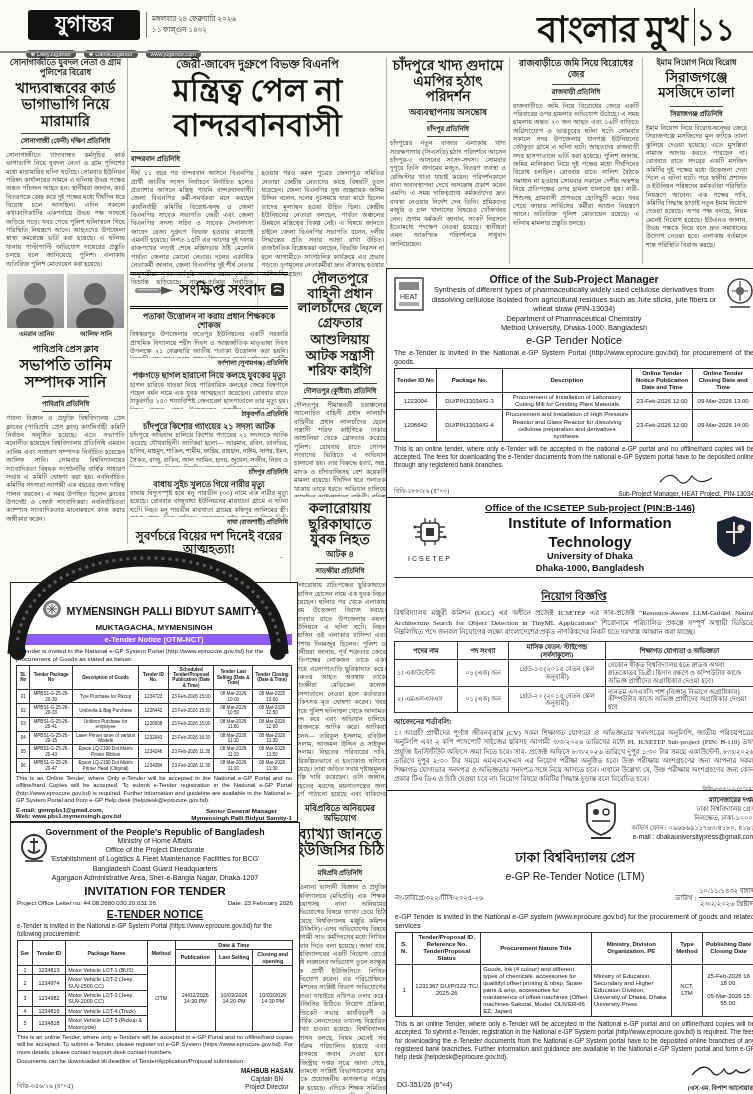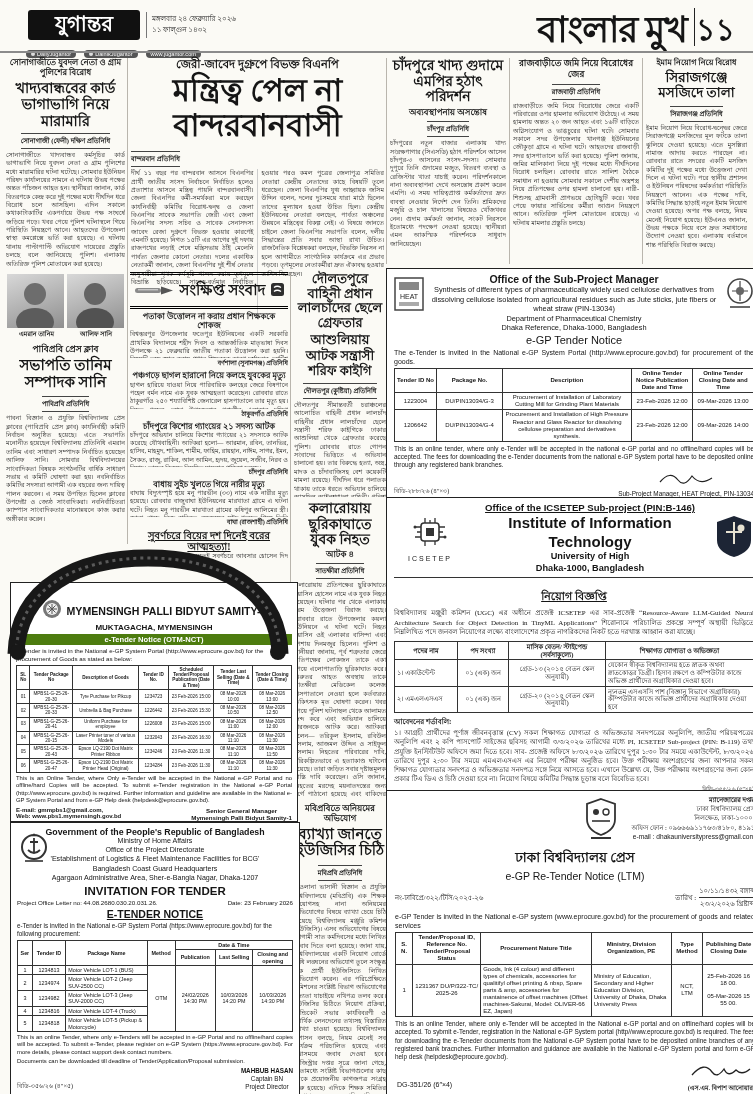--- a/index.html
+++ b/index.html
@@ -158,21 +158,21 @@
       <div class="ctr headline" style="font-size:8.2px;">চাঁদপুরে কিশোর গ্যাংয়ের ২১ সদস্য আটক</div>
       <div class="body-txt" style="height:36px;">চাঁদপুরে অভিযান চালিয়ে কিশোর গ্যাংয়ের ২১ সদস্যকে আটক করেছে যৌথবাহিনী। আটকরা হলো— আরমান, রবিন, তানভির, হাসিব, মাহমুদ, শাকিল, শামীম, ফাহিম, রায়হান, নাঈম, সাগর, ইমন, সৈকত, রাজু, রাকিব, আল আমিন, হৃদয়, জুয়েল, সজীব, নিরব ও রিয়াদ। তাদের বিরুদ্ধে নিয়মিত মামলার প্রক্রিয়া চলছে।</div>
       <div class="credit">চাঁদপুর প্রতিনিধি</div>
     </div>
     <div style="margin-top:2px;">
       <div class="ctr headline" style="font-size:8.2px;">বাধায় সুইচ খুলতে গিয়ে নারীর মৃত্যু</div>
       <div class="body-txt" style="height:28px;">বাঘায় বিদ্যুৎস্পৃষ্ট হয়ে মনু পারভীন (৩৩) নামে এক নারীর মৃত্যু হয়েছে। রোববার বাজুবাঘা ইউনিয়নের মারখাতা গ্রামে এ ঘটনা ঘটে। নিহত মনু পারভীন মারখাতা গ্রামের কষিপুর আলিমের স্ত্রী। জানা গেছে, নিজ বাড়িতে সেচযন্ত্রের সুইচ খুলতে গিয়ে তিনি বিদ্যুৎস্পৃষ্ট হন।</div>
       <div class="credit">বাঘা (রাজশাহী) প্রতিনিধি</div>
     </div>
     <div style="margin-top:2px;">
-      <div class="ctr headline" style="font-size:10px;text-decoration:underline;">সুবর্ণচরে বিয়ের দশ দিনেই বরের আত্মহত্যা!</div>
+      <div class="ctr headline" style="font-size:12px;">সুবর্ণচরে বিয়ের দশ দিনেই বরের আত্মহত্যা!</div>
       <div class="body-txt" style="height:28px;">বিয়ের দশ দিন যেতে না যেতেই সুবর্ণচরে আবসার হোসেন দিদু নামে এক যুবক আত্মহত্যা করেছেন। রোববার রাতে পশ্চিমচরের শ্বশুরের বাড়ি থেকে তার লাশ উদ্ধার করা হয়। লাশের পাশ থেকে দুটি চিরকুট উদ্ধার করা হয়েছে। নিহত যুবক উপজেলার চর আমান উল্যা ইউনিয়নের বাসিন্দা ছিলেন।</div>
 
     </div>
   </div>
 
   <div class="abs" style="left:294px;top:272px;width:92px;">
     <div class="ctr">
       <div class="headline" style="font-size:13px;">দৌলতপুরে বাহিনী প্রধান লালচাঁদের ছেলে গ্রেফতার</div>
       <div class="kicker" style="font-size:13px;margin-top:2px;">আশুলিয়ায় আটক সন্ত্রাসী শরিফ কাইগি</div>
       <div class="byline">দৌলতপুর (কুষ্টিয়া) প্রতিনিধি</div>
@@ -197,21 +197,21 @@
       <span>
         <svg width="20" height="20">
             <circle cx="10" cy="10" r="9" fill="#777"></circle>
             <circle cx="10" cy="10" r="6" fill="#eee"></circle>
             <path d="M10 5 v10 M5 10 h10 M6.5 6.5 l7 7 M13.5 6.5 l-7 7" stroke="#555" stroke-width="1"></path>
           </svg>
       </span>
       <span class="small-eng" style="font-size:10.6px;font-weight:bold;">MYMENSINGH PALLI BIDYUT SAMITY-1</span>
     </div>
     <div class="ctr small-eng" style="font-size:8px;font-weight:bold;">MUKTAGACHA, MYMENSINGH</div>
-    <div class="ctr small-eng" style="background:#4d7c0f;color:#fff;font-size:7.6px;font-weight:bold;margin:2px 0;padding:1px 0;">e-Tender Notice (OTM-NCT)</div>
+    <div class="ctr small-eng" style="background:#8b5cf6;color:#fff;font-size:7.6px;font-weight:bold;margin:2px 0;padding:1px 0;">e-Tender Notice (OTM-NCT)</div>
     <div class="small-eng" style="font-size:6.2px;line-height:1.25;">e-Tender is invited in the National e-GP System Portal (http://www.eprocure.gov.bd) for the procurement of Goods as stated as below:</div>
     <table class="tnd small-eng" style="font-size:4.6px;margin-top:2px;">
       <tbody>
           <tr>
         <th style="width:9px;">SL No</th>
         <th style="width:42px;">Tender Package No</th>
         <th style="width:70px;">Description of Goods</th>
         <th style="width:26px;">Tender ID No.</th>
         <th style="width:42px;">Scheduled Tender/Proposal Publication (Date &amp; Time)</th>
         <th style="width:38px;">Tender Last Selling (Date &amp; Time)</th>
@@ -387,21 +387,21 @@
       <svg width="28" height="34">
           <circle cx="14" cy="14" r="12" fill="none" stroke="#444" stroke-width="1.6"></circle>
           <path d="M14 4 v20 M6 14 h16" stroke="#444" stroke-width="1.2"></path>
           <circle cx="14" cy="14" r="4" fill="#666"></circle>
           <path d="M4 30 h20" stroke="#444" stroke-width="1.6"></path>
         </svg>
     </span>
     <div class="ctr small-eng" style="font-size:10.5px;font-weight:bold;">Office of the Sub-Project Manager</div>
     <div class="ctr small-eng" style="font-size:7.4px;line-height:1.3;padding:0 34px;">Synthesis of different types of pharmaceutically widely used cellulose derivatives from dissolving cellulose isolated from agricultural residues such as Jute sticks, jute fibers or wheat straw (PIN-13034)</div>
     <div class="ctr small-eng" style="font-size:7.4px;">Department of Pharmaceutical Chemistry</div>
-    <div class="ctr small-eng" style="font-size:7.4px;">Dhaka Reference, Dhaka-1000, Bangladesh</div>
+    <div class="ctr small-eng" style="font-size:7.4px;">Method University, Dhaka-1000, Bangladesh</div>
     <div class="ctr small-eng" style="font-size:11px;font-weight:normal;margin:2px 0;">e-GP Tender Notice</div>
     <div class="small-eng" style="font-size:7px;line-height:1.3;text-align:justify;">The e-Tender is invited in the National e-GP System Portal (http://www.eprocure.gov.bd) for procurement of the goods.</div>
     <table class="tnd small-eng" style="font-size:6px;margin-top:2px;">
       <tbody>
           <tr>
         <th style="width:38px;">Tender ID No</th>
         <th style="width:62px;">Package No.</th>
         <th style="width:130px;">Description</th>
         <th style="width:58px;">Online Tender Notice Publication Date and Time</th>
         <th style="width:58px;">Online Tender Closing Date and Time</th>
@@ -442,21 +442,21 @@
           <rect x="17" y="13" width="8" height="8" fill="#333"></rect>
           <path d="M12 12 h-6 M12 17 h-4 M12 22 h-6 M30 12 h6 M30 17 h4 M30 22 h6 M16 8 v-5 M21 8 v-3 M26 8 v-5 M16 26 v5 M26 26 v4" stroke="#333" stroke-width="1.3"></path>
           <circle cx="6" cy="12" r="1.5" fill="#333"></circle>
             <circle cx="36" cy="22" r="1.5" fill="#333"></circle>
         </svg>
         <div class="small-eng" style="font-size:7px;letter-spacing:2px;">ICSETEP</div>
       </div>
       <div class="ctr" style="flex:1;font-weight:bold;line-height:1.25;">
         <div class="small-eng" style="font-size:9.6px;text-decoration:underline;">Office of the ICSETEP Sub-project (PIN:B-146)</div>
         <div class="small-eng" style="font-size:15px;">Institute of Information Technology</div>
-        <div class="small-eng" style="font-size:9.2px;">University of High</div>
+        <div class="small-eng" style="font-size:9.2px;">University of Dhaka</div>
         <div class="small-eng" style="font-size:9.2px;">Dhaka-1000, Bangladesh</div>
       </div>
       <span>
         <svg width="40" height="44">
             <path d="M20 2 L37 8 V26 Q37 38 20 43 Q3 38 3 26 V8 Z" fill="#1d2535"></path>
             <path d="M20 8 v22 M12 18 h16" stroke="#e7e2d2" stroke-width="2"></path>
             <circle cx="27" cy="14" r="3.5" fill="#e7e2d2"></circle>
           </svg>
       </span>
     </div>

